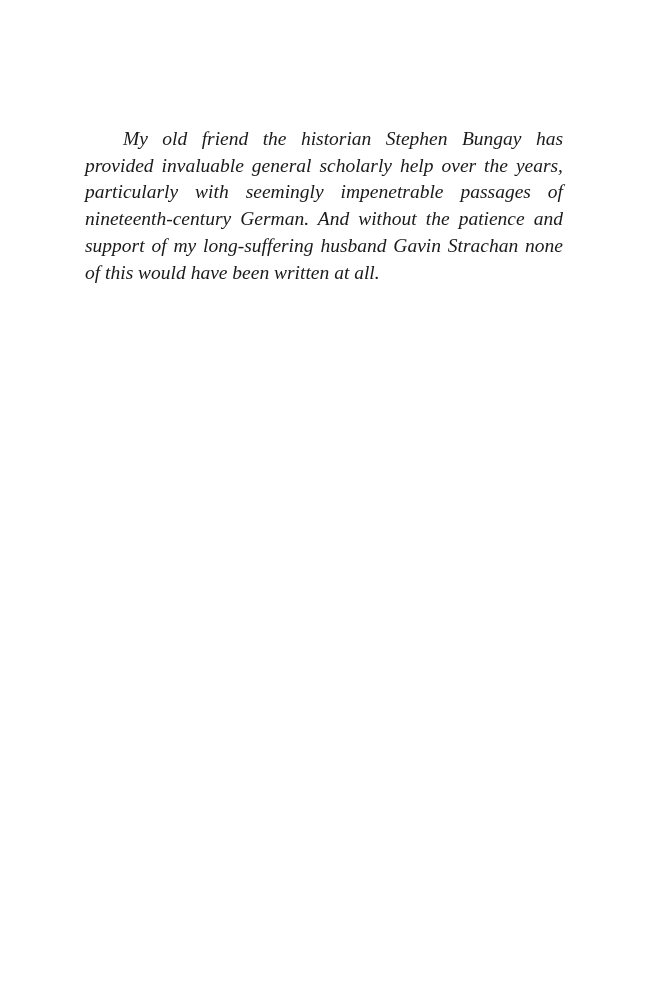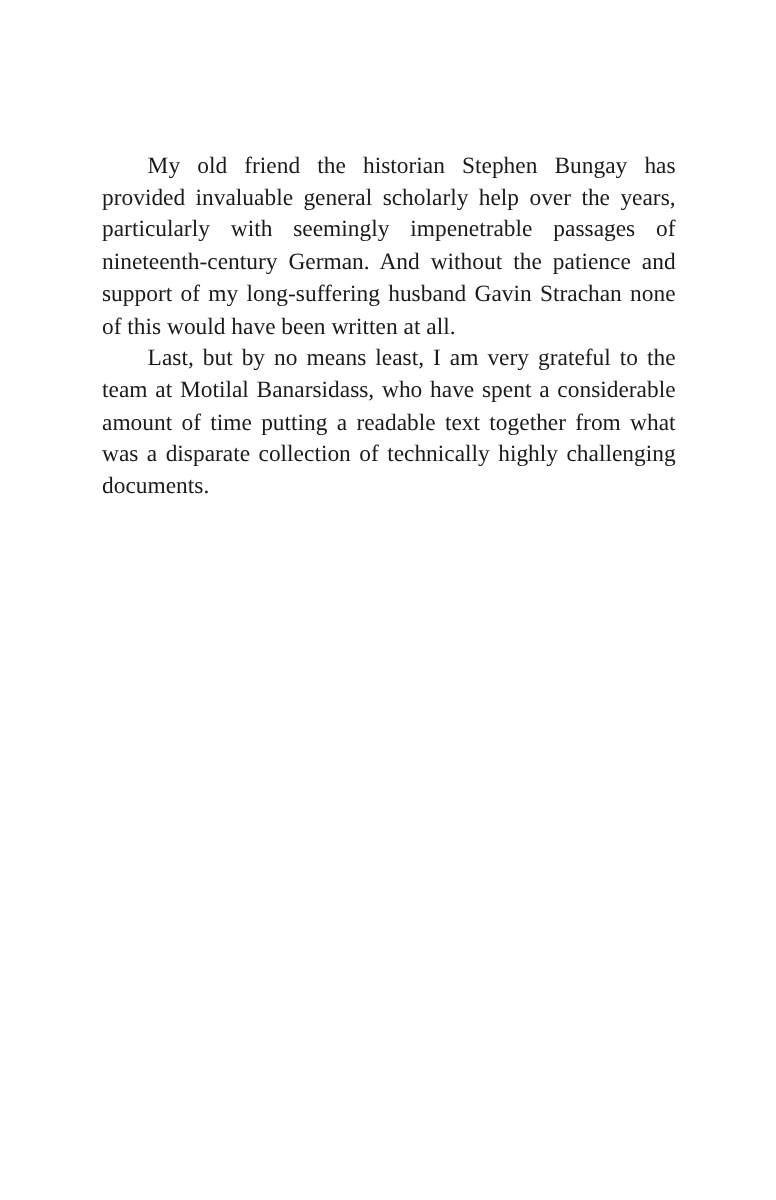--- a/index.html
+++ b/index.html
@@ -7,20 +7,21 @@
     padding: 0;
     background: #ffffff;
   }
   .page {
     position: relative;
     width: 647px;
     height: 956px;
     background: #ffffff;
     overflow: hidden;
     box-sizing: border-box;
+    font-style: italic;
   }
   .text-block {
     position: absolute;
     left: 85px;
     top: 126px;
     width: 478px;
     font-family: "Liberation Serif", "DejaVu Serif", serif;
     font-size: 19.5px;
     line-height: 26.7px;
     color: #1a1a1a;
@@ -31,15 +32,14 @@
     padding: 0;
     text-indent: 38px;
   }
 </style>
 </head>
 <body>
 
 <div class="page">
   <div class="text-block">
     <p>My old friend the historian Stephen Bungay has provided invaluable general scholarly help over the years, particularly with seemingly impenetrable passages of nineteenth-century German. And without the patience and support of my long-suffering husband Gavin Strachan none of this would have been written at all.</p>
-    <p>Last, but by no means least, I am very grateful to the team at Motilal Banarsidass, who have spent a considerable amount of time putting a readable text together from what was a disparate collection of technically highly challenging documents.</p>
   </div>
 </div>
 
 </body></html>

